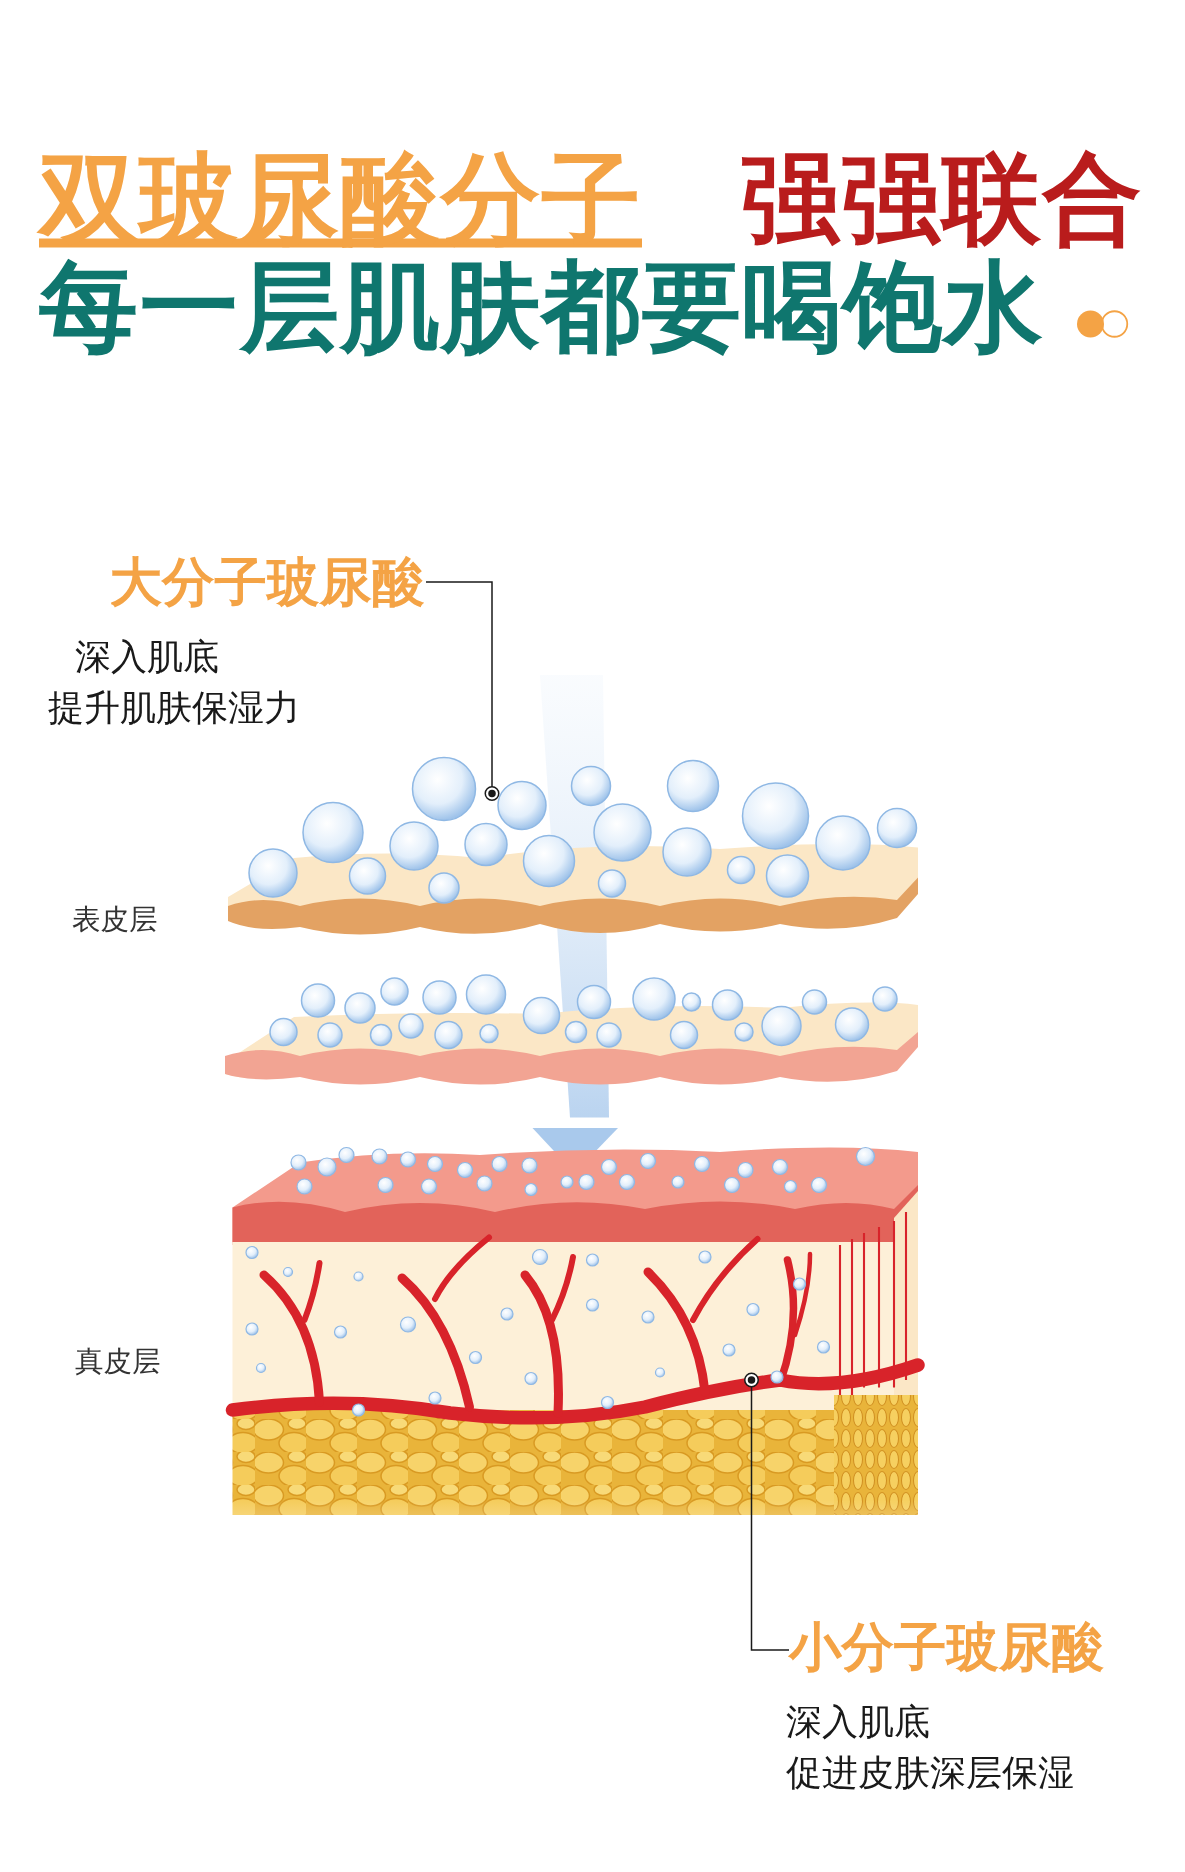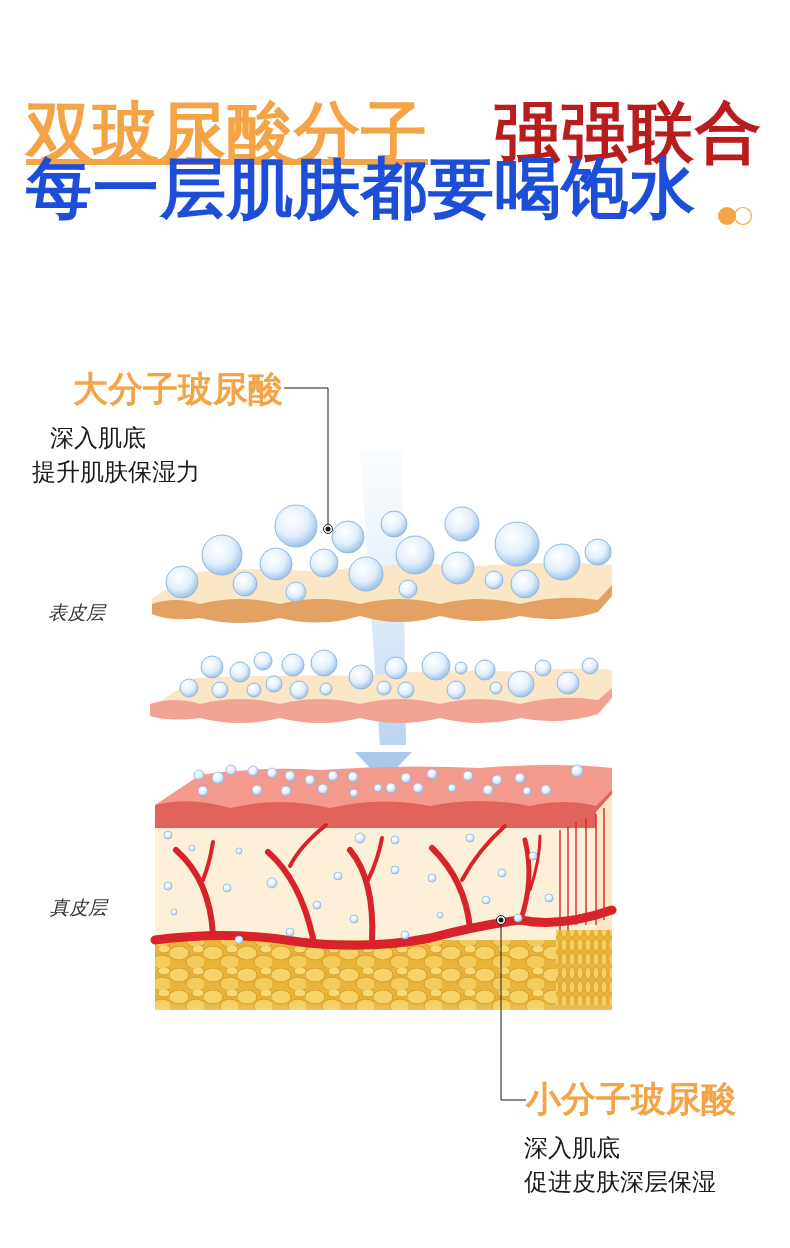--- a/index.html
+++ b/index.html
@@ -1,20 +1,20 @@
 <!DOCTYPE html>
 <html><head>
 <meta charset="utf-8">
 <style>
   html, body { margin: 0; padding: 0; background: #ffffff; }
   body { width: 790px; height: 1248px; position: relative; overflow: hidden;
          font-family: "DejaVu Sans", "Liberation Sans", sans-serif; }
   .headline { position: absolute; left: 26px; font-weight: bold; font-size: 66px; letter-spacing: 1px; line-height: 1; white-space: nowrap; }
   .h1 { top: 100px; }
-  .h2 { top: 156px; color: #1d4ed8; }
+  .h2 { top: 172px; color: #0f766e; }
   .accent { color: #f4a345; text-decoration: underline; }
   .dark { color: #b91c1c; text-align: center; }
   .dots { position: absolute; left: 717px; top: 206px; width: 40px; height: 20px; }
   .label-title { position: absolute; font-size: 35px; font-weight: bold; color: #f4a345; white-space: nowrap; line-height: 1; }
   .label-desc { position: absolute; font-size: 24px; color: #1a1a1a; line-height: 34px; white-space: nowrap; }
   .layer-label { position: absolute; font-size: 19px; color: #333333; white-space: nowrap; }
   svg.art { position: absolute; left: 0; top: 0; }
 </style>
 </head>
 <body>
@@ -213,18 +213,18 @@
 
   <polyline points="501,919 501,1100 526,1100" fill="none" stroke="#1a1a1a" stroke-width="1"></polyline>
   <circle cx="501" cy="920" r="4.5" fill="#ffffff" stroke="#1a1a1a" stroke-width="1"></circle>
   <circle cx="501" cy="920" r="2.5" fill="#1a1a1a"></circle>
 </svg>
 
 <div class="label-title" style="left:50px; top:372px;margin-left:23px;">大分子玻尿酸</div>
 <div class="label-desc" style="left:50px; top:421px;">深入肌底</div>
 <div class="label-desc" style="left:32px; top:455px;">提升肌肤保湿力</div>
 
-<div class="layer-label" style="left:48px; top:600px;font-style:italic;">表皮层</div>
-<div class="layer-label" style="left:50px; top:895px;font-style:italic;">真皮层</div>
+<div class="layer-label" style="left:48px; top:600px;">表皮层</div>
+<div class="layer-label" style="left:50px; top:895px;">真皮层</div>
 
 <div class="label-title" style="left:526px; top:1082px;">小分子玻尿酸</div>
 <div class="label-desc" style="left:524px; top:1131px;">深入肌底</div>
 <div class="label-desc" style="left:524px; top:1165px;">促进皮肤深层保湿</div>
 
 </body></html>

